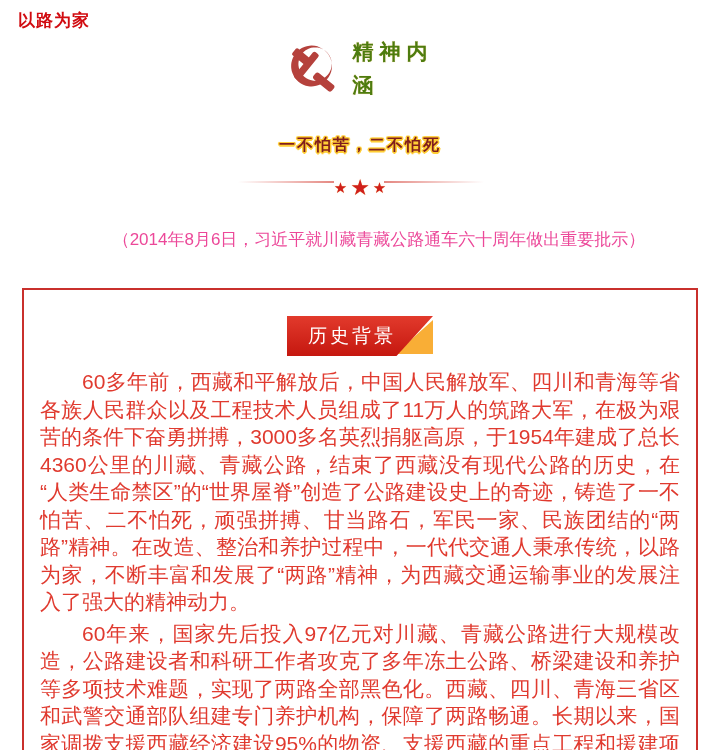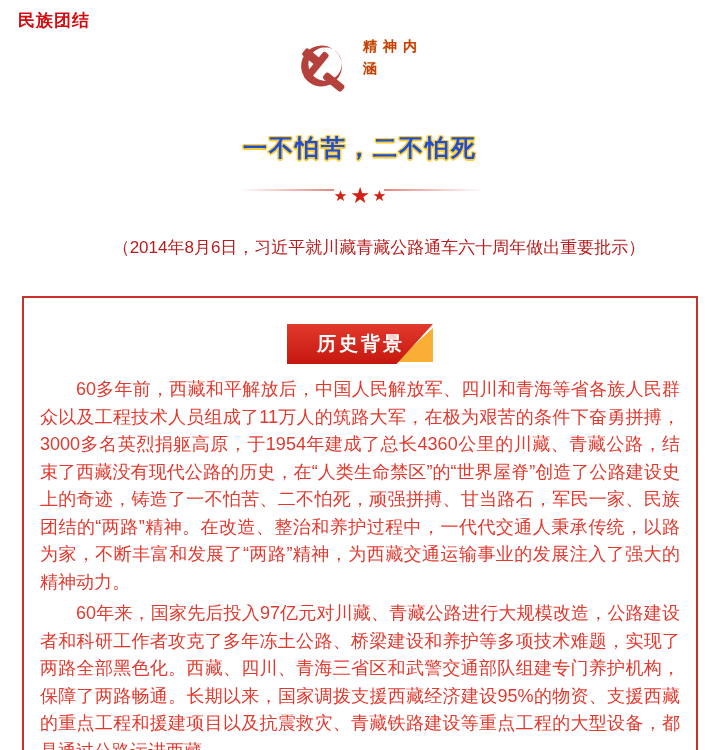--- a/index.html
+++ b/index.html
@@ -22,35 +22,35 @@
     display:flex;
     justify-content:center;
     align-items:flex-start;
   }
   .hs-icon {
     width:54px; height:58px;
     transform:rotate(-6deg);
     margin-top:4px;
   }
   .emblem-title {
-    color:#c2410c;
+    color:#4d7c0f;
     font-weight:bold;
-    font-size:14px;
+    font-size:21px;
     line-height:1.55;
     letter-spacing:6px;
     margin-left:12px;
     text-shadow:0 0 1px rgba(249,178,51,.55);
   }
   
   .slogans { margin-top:34px; text-align:center; }
   .slogan {
-    font-size:24px;
+    font-size:16px;
     font-weight:bold;
     letter-spacing:2px;
-    color:#1d4ed8;
+    color:#7f1d1d;
     margin-bottom:18px;
     text-shadow:
       1.5px 0 0 #ffce35, -1.5px 0 0 #ffce35,
       0 1.5px 0 #ffce35, 0 -1.5px 0 #ffce35,
       1px 1px 0 #ffce35, -1px -1px 0 #ffce35,
       1px -1px 0 #ffce35, -1px 1px 0 #ffce35;
   }
   
   .star-divider { position:relative; height:34px; margin-top:2px; }
   .line { position:absolute; top:7px; height:2px; }
@@ -67,21 +67,21 @@
     text-align:center;
     color:#d0201b;
     text-shadow:0 0 1px rgba(249,178,51,.6);
   }
   .star-sm { font-size:15px; vertical-align:middle; }
   .star-lg { font-size:22px; vertical-align:middle; margin:0 3px; }
   
   .caption {
     margin-top:20px;
     text-align:center;
-    color:#b91c1c;
+    color:#ec4899;
     font-size:17px;
     margin-left:38px;
   }
   
   .history-box {
     position:relative;
     margin:37px 22px 0 22px;
     border:2px solid #c9302c;
     padding:78px 16px 24px 16px;
     min-height:404px;
@@ -97,39 +97,39 @@
     right:0; top:4px; bottom:2px;
     width:38px;
     background:#f9ae36;
     clip-path:polygon(100% 0, 100% 100%, 0 100%);
   }
   .ribbon-red {
     position:absolute; inset:0;
     background:linear-gradient(180deg,#e23a2c 0%, #c5170f 100%);
     clip-path:polygon(0 0, 100% 0, 75% 100%, 0 100%);
     display:flex; align-items:center;
-    padding-left:30px;
+    padding-left:21px;
     color:#ffffff;
     font-size:19px;
-    font-weight:bold;
+    font-weight:normal;
     letter-spacing:3px;
   }
   .history-text p {
     color:#e03a2f;
-    font-size:18px;
+    font-size:21px;
     line-height:27.5px;
     text-align:justify;
     text-indent:2em;
     margin-bottom:4px;
   }
 </style>
 </head>
 <body>
 
-<div class="reading-link">民族团结</div>
+<div class="reading-link">以路为家</div>
 
 <div class="emblem-row">
   <svg class="hs-icon" viewBox="0 0 100 108" xmlns="http://www.w3.org/2000/svg" aria-hidden="true">
     <g fill="#b5413c">
       <path fill-rule="evenodd" d="M46,10 a38,38 0 1,0 0.1,0 Z M53,14 a31,31 0 1,1 -0.1,0 Z"></path>
       <rect x="58" y="58" width="15" height="44" rx="5" transform="rotate(-45 65.5 80)"></rect>
       <rect x="30" y="16" width="13" height="62" rx="4" transform="rotate(45 36.5 47)"></rect>
       <rect x="12" y="20" width="32" height="16" rx="3" transform="rotate(45 28 28)"></rect>
     </g>
   </svg>

